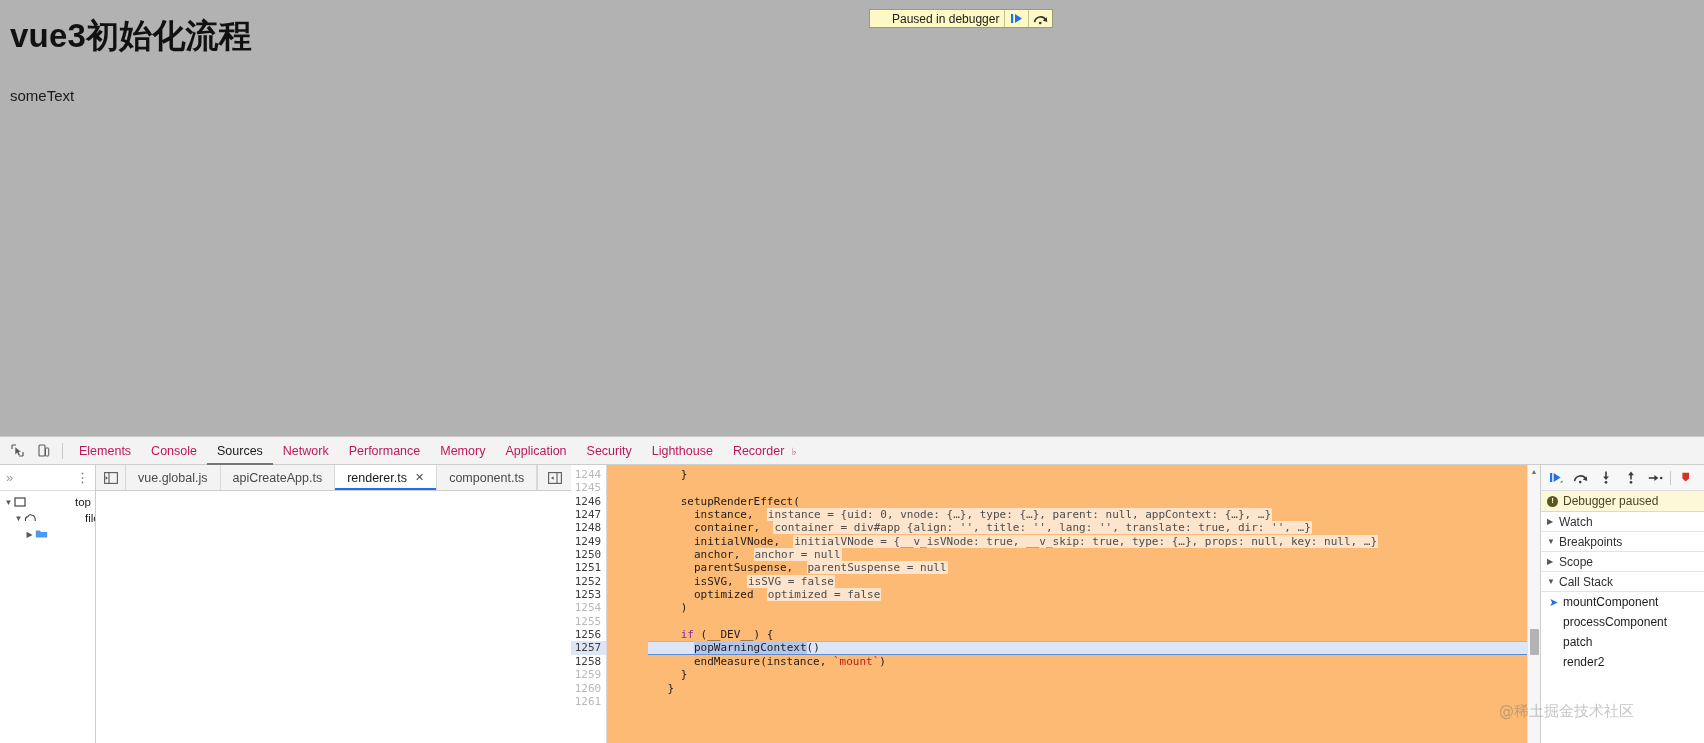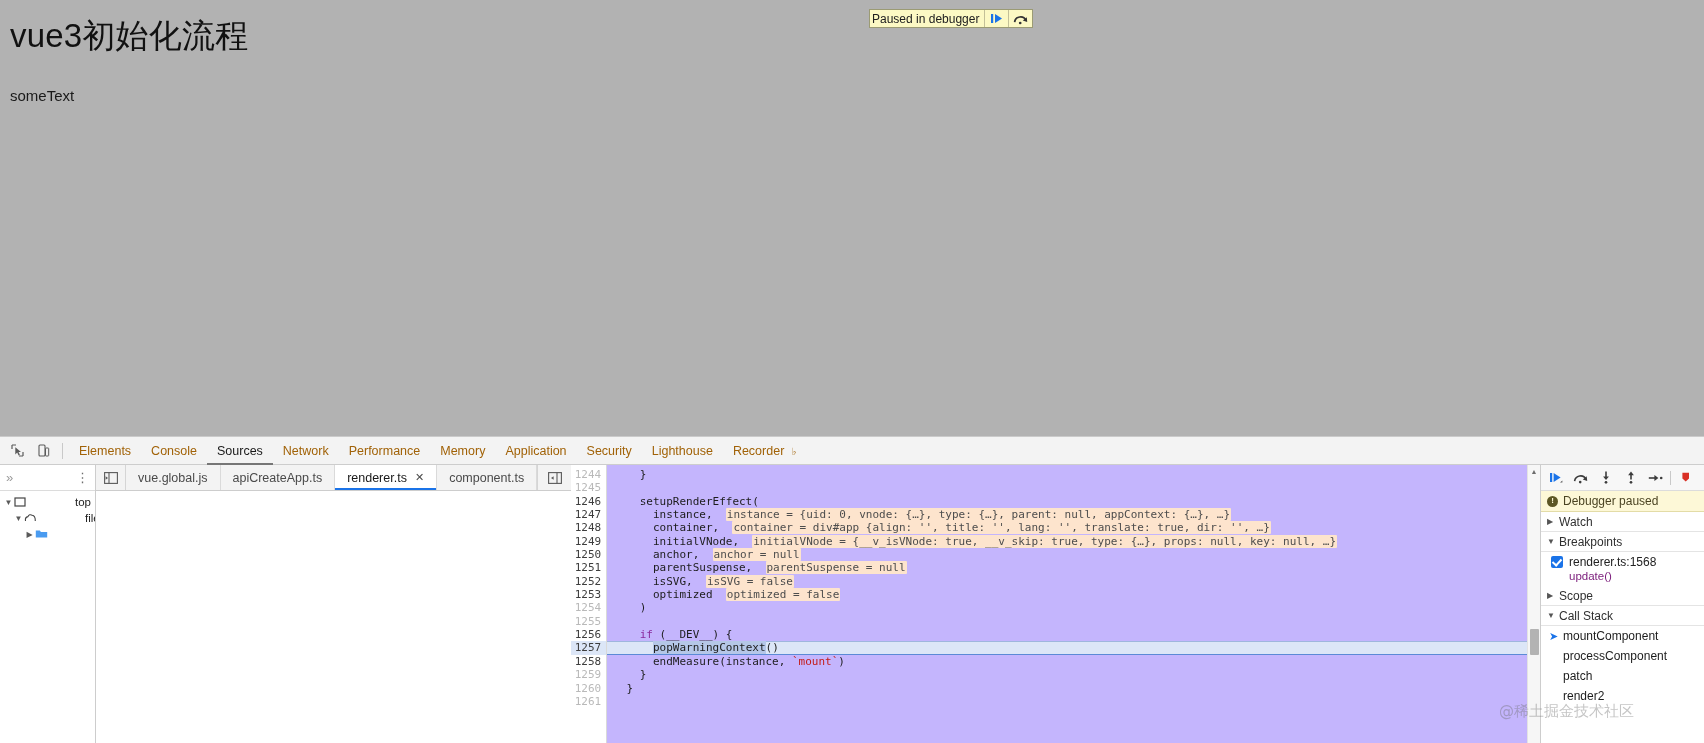--- a/index.html
+++ b/index.html
@@ -9,36 +9,36 @@
     font-family: "Liberation Sans", sans-serif;
   }
   body { background: #b2b2b2; position: relative; }
 
   
   #page-area {
     position: absolute; left: 0; top: 0; width: 1704px; height: 436px;
     background: #b2b2b2;
   }
   #page-title {
-    font-size: 33px; font-weight: normal; color: #111;
+    font-size: 33px; font-weight: bold; color: #111;
     padding: 14px 0 0 10px; letter-spacing: .2px;
   }
   #page-sometext {
     font-size: 15px; color: #1a1a1a; padding: 28px 0 0 10px;
   }
 
   
   #paused-overlay {
     position: absolute; left: 869px; top: 9px;
     height: 19px; display: flex; align-items: stretch;
     background: #fcf9c4; border: 1px solid #9b9b74;
     font-size: 12px; color: #202020;
   }
   #paused-overlay .po-label {
-    display: flex; align-items: center; padding: 0 5px 0 2px;
+    display: flex; align-items: center; padding: 0 5px 0 22px;
     white-space: nowrap; line-height: 1;
   }
   #paused-overlay .po-btn {
     width: 24px; display: flex; align-items: center; justify-content: center;
     border-left: 1px solid #c3c098; cursor: pointer;
   }
 
   
   #devtools {
     position: absolute; left: 0; top: 436px; width: 1704px; height: 307px;
@@ -55,21 +55,21 @@
     background: #f3f3f3; border-bottom: 1px solid #cdcdcd;
     padding-left: 4px;
   }
   .dt-iconbtn {
     width: 26px; height: 26px; display: flex; align-items: center;
     justify-content: center; cursor: pointer;
   }
   .dt-vsep { width: 1px; height: 16px; background: #c9c9c9; margin: 0 6px; }
   .dt-tab {
     padding: 0 10px; height: 28px; line-height: 28px;
-    color: #a16207; cursor: pointer; white-space: nowrap; font-size: 12.5px;
+    color: #be185d; cursor: pointer; white-space: nowrap; font-size: 12.5px;
   }
   .dt-tab.active {
     color: #1a1a1a;
     box-shadow: inset 0 -2px 0 #767676;
   }
   .dt-tab .rec-icon { margin-left: 4px; font-size: 10px; }
 
   
   #dt-body { flex: 1; display: flex; min-height: 0; }
 
@@ -118,21 +118,21 @@
   .file-tab .closex { margin-left: 8px; font-size: 11px; color: #4a4a4a; }
   #tabstrip .ts-spacer { flex: 1; }
   #tabstrip .ts-right {
     width: 34px; display: flex; align-items: center; justify-content: center;
     border-left: 1px solid #d5d5d5; cursor: pointer;
   }
 
   
   #codeview {
     flex: 1; display: flex; position: relative; min-height: 0;
-    background: #c4b5fd; overflow: hidden;
+    background: #fdba74; overflow: hidden; gap: 41px;
   }
   #gutter {
     width: 36px; flex: 0 0 36px; background: #fff;
     border-right: 1px solid #d9d9d9; text-align: right;
     font-family: "DejaVu Sans Mono", monospace; font-size: 11px;
     padding-top: 3px;
   }
   #gutter .ln { height: 13.35px; line-height: 13.35px; padding-right: 5px; color: #3d3d3d; }
   #gutter .ln.dim { color: #b9b9b9; }
   #gutter .ln.cur { background: #dce6f7; }
@@ -455,27 +455,20 @@
 
       <div class="dbg-section">
         <span class="tw">▶</span>
         <span>Watch</span>
       </div>
 
       <div class="dbg-section">
         <span class="tw">▼</span>
         <span>Breakpoints</span>
       </div>
-      <div class="bp-item">
-        <span class="bp-check"></span>
-        <span class="bp-text">
-          <span>renderer.ts:1568</span><br>
-          <span class="bp-sub">update()</span>
-        </span>
-      </div>
 
       <div class="dbg-section">
         <span class="tw">▶</span>
         <span>Scope</span>
       </div>
 
       <div class="dbg-section">
         <span class="tw">▼</span>
         <span>Call Stack</span>
       </div>

